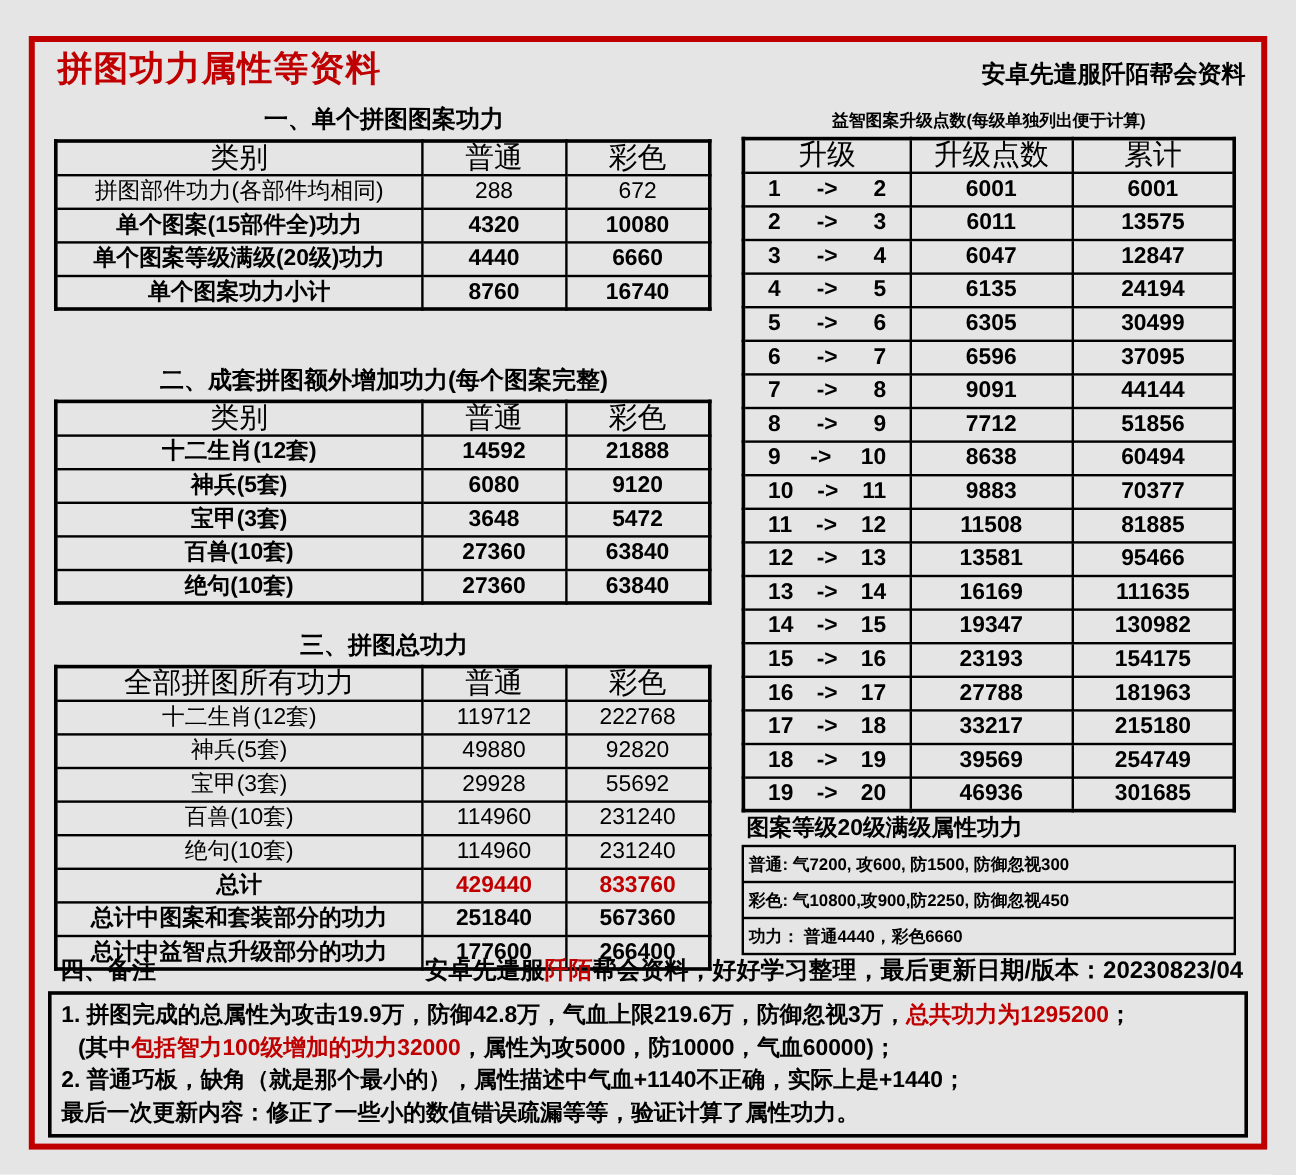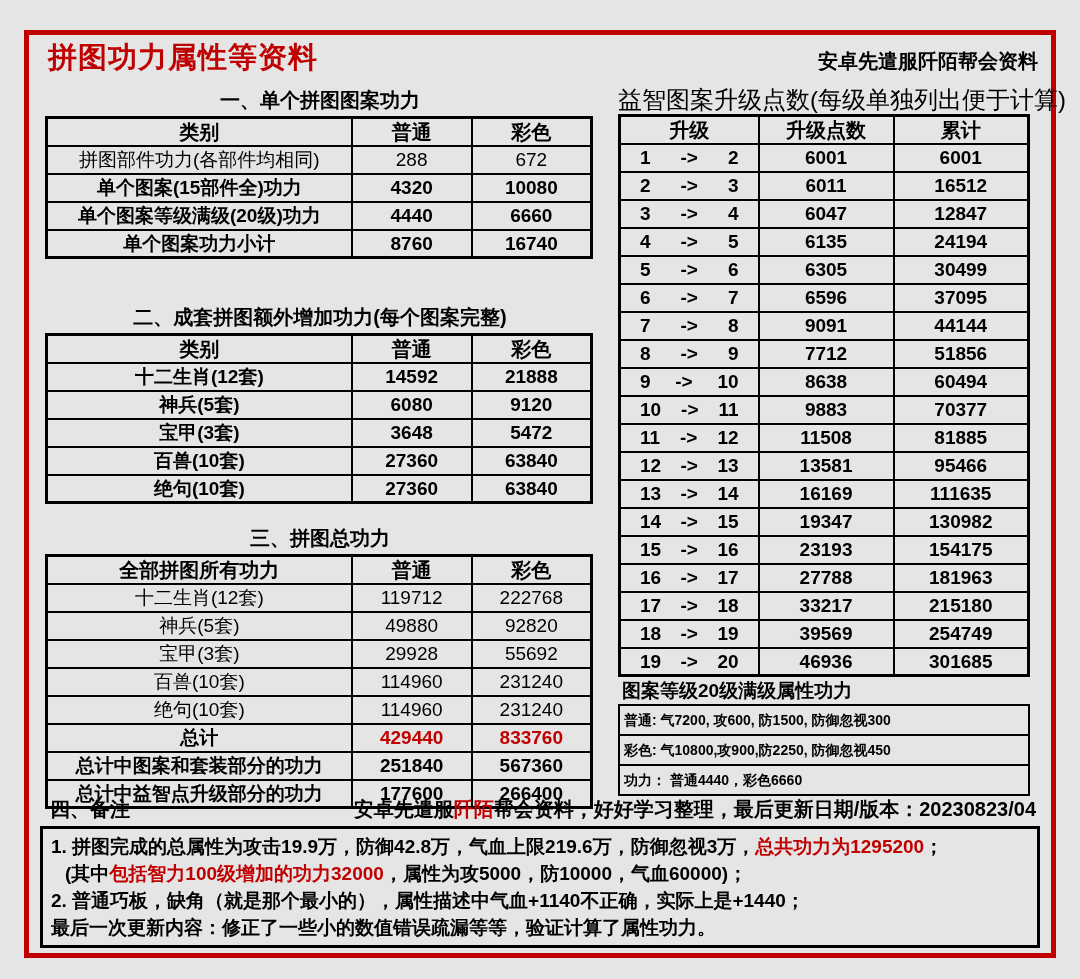--- a/index.html
+++ b/index.html
@@ -18,27 +18,27 @@
 
   .sec-heading { font-size:20px; font-weight:bold; line-height:24px; margin-left:2px; }
   .mb4 { margin-bottom:4px;text-align:center; }
   .mt30 { margin-top:46px; }
   .mt22 { margin-top:22px; }
 
   table.tbl { border-collapse:collapse; width:100%; table-layout:fixed; border:3px solid #000; }
   .tbl th, .tbl td { border:2px solid #000; text-align:center; vertical-align:middle;
                      font-size:19px; height:28px; padding:0 2px; line-height:1;
                      overflow:hidden; white-space:nowrap; }
-  .tbl th { font-weight:bold; font-size:20px; }
+  .tbl th { font-weight:normal; font-size:24px; }
   .tbl td { font-weight:normal; }
   .tbl tr.b td { font-weight:bold; }
   .tbl td.red { color:var(--red); }
   .spread-wrap { display:flex; justify-content:space-between; align-items:center; padding:0 17px; }
 
-  .right-heading { font-size:24px; font-weight:normal; line-height:24px; text-align:center; margin-bottom:2px; white-space:nowrap; }
+  .right-heading { font-size:14px; font-weight:bold; line-height:24px; text-align:center; margin-bottom:2px; white-space:nowrap; }
   .maxlevel-label { font-size:19px; font-weight:bold; line-height:22px; margin:3px 0 2px 4px; }
   .attr-box { border:2px solid #000; }
   .attr-row { border-bottom:2px solid #000; font-weight:bold; font-size:14px; line-height:26px; padding:1px 4px; white-space:nowrap; }
   .attr-row:last-child { border-bottom:none; }
 
   .notes-header { display:flex; justify-content:space-between; align-items:baseline; padding:0 4px 0 8px; font-size:20px; font-weight:bold; line-height:24px; }
   .notes-meta { white-space:nowrap; }
   .notes-box { border:3px solid #000; margin-top:5px; padding:4px 8px; }
   .note-line { font-size:19px; font-weight:bold; line-height:27px; white-space:nowrap; }
   .note-line.indent { padding-left:14px; }
@@ -223,21 +223,21 @@
           </tr>
           <tr class="b">
             <td>
               <div class="spread-wrap">
                 <span>2</span>
                 <span>-&gt;</span>
                 <span>3</span>
               </div>
             </td>
             <td>6011</td>
-            <td>16512</td>
+            <td>13575</td>
           </tr>
           <tr class="b">
             <td>
               <div class="spread-wrap">
                 <span>3</span>
                 <span>-&gt;</span>
                 <span>4</span>
               </div>
             </td>
             <td>6047</td>

